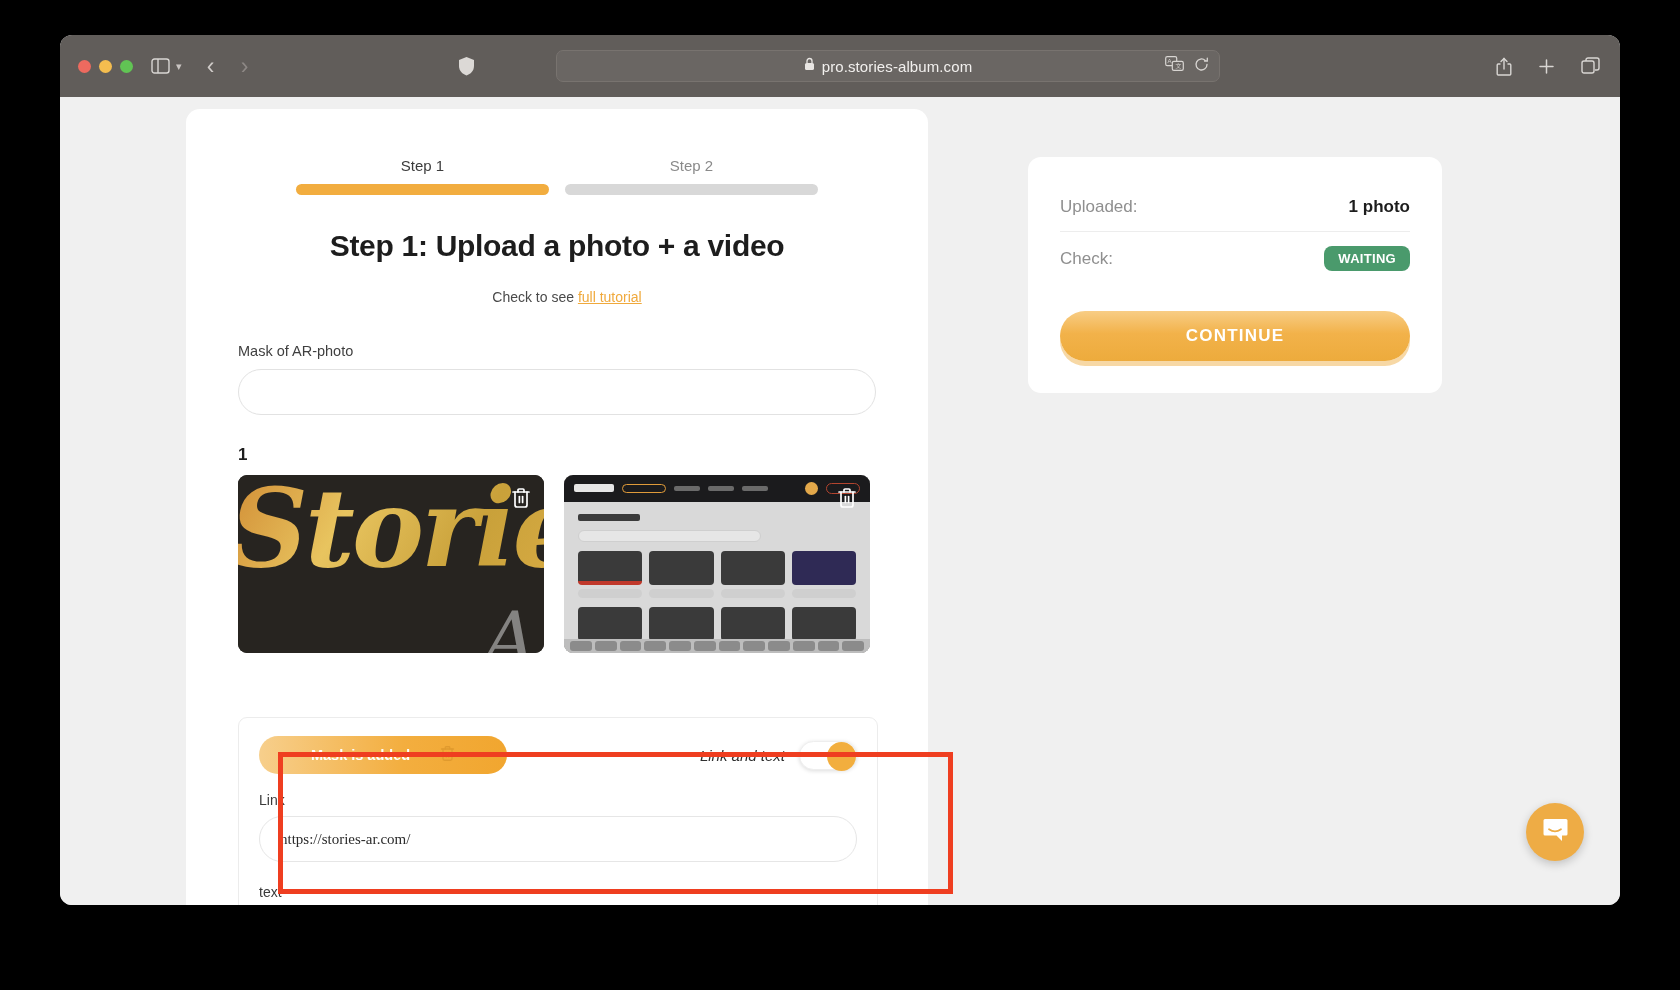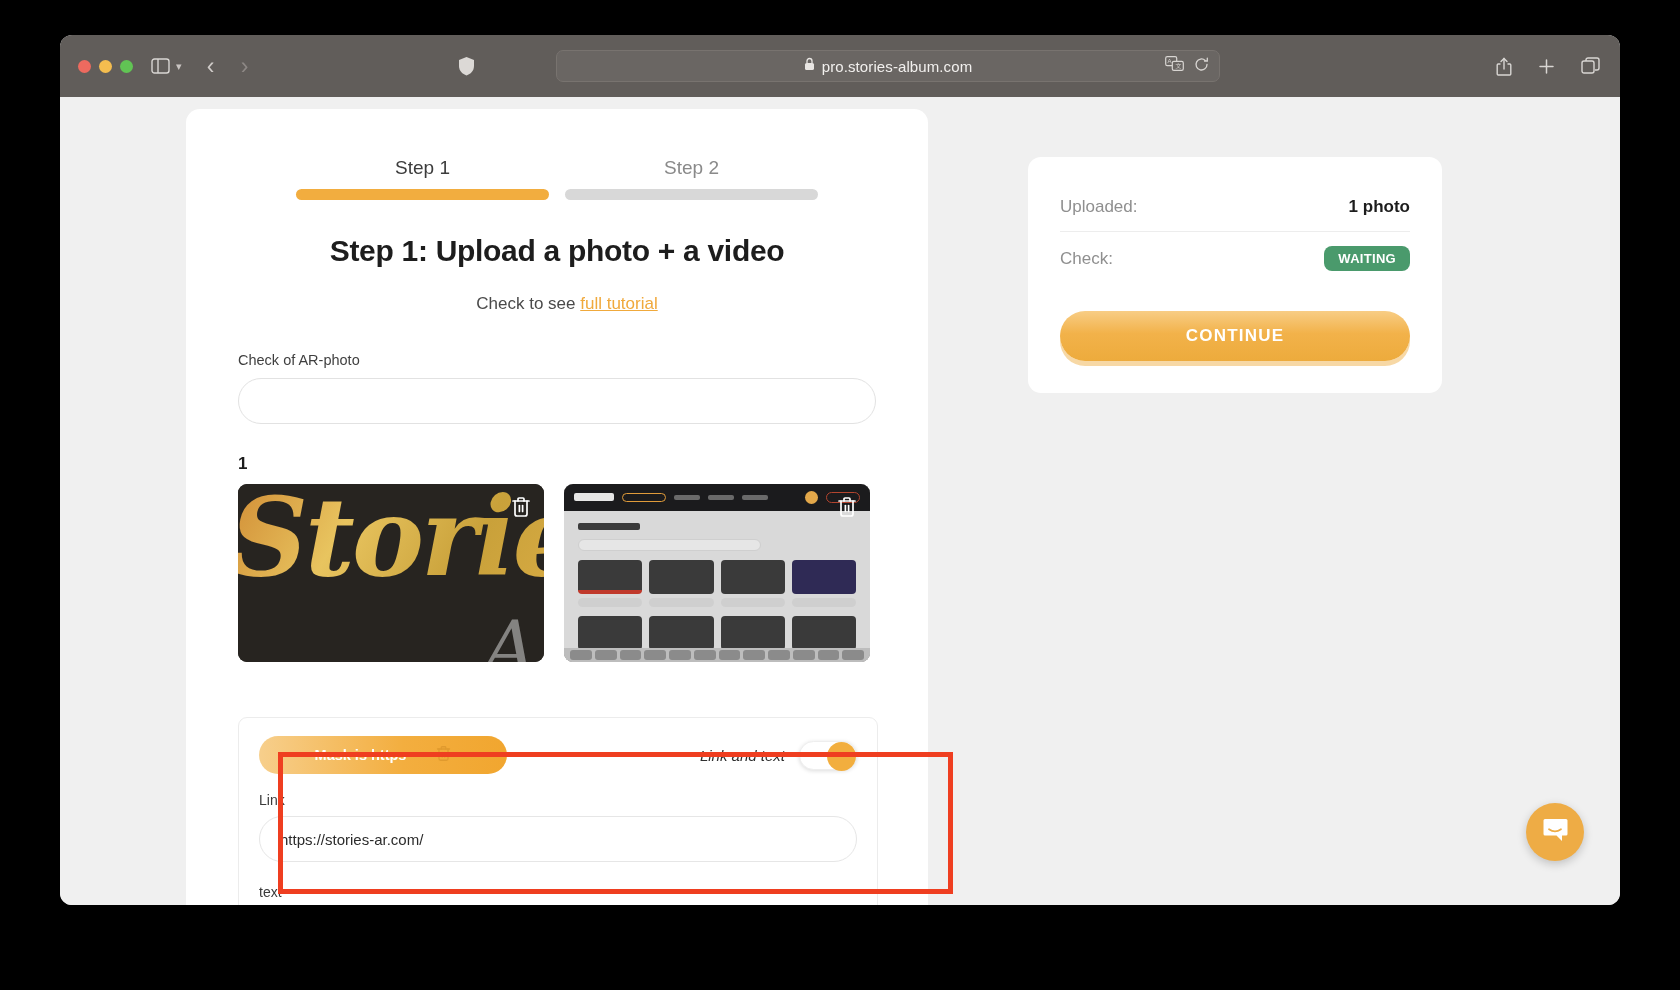--- a/index.html
+++ b/index.html
@@ -68,35 +68,35 @@
     left: 126px; top: 12px;
     width: 742px; height: 800px;
     background: #fff;
     border-radius: 14px 14px 0 0;
     overflow: hidden;
   }
 
   
   .steps { display: flex; gap: 16px; padding: 48px 110px 0 110px; }
   .step { flex: 1; }
-  .step-label { text-align: center; font-size: 19px; color: #3c3c3c; margin-bottom: 10px; }
+  .step-label { text-align: center; font-size: 15px; color: #3c3c3c; margin-bottom: 10px; }
   .step.inactive .step-label { color: #8a8a8a; }
   .step-bar { height: 11px; border-radius: 6px; background: #f2ad3f; }
   .step.inactive .step-bar { background: #d8d8d8; }
 
   .title {
     text-align: center;
     font-size: 30px; font-weight: bold;
     color: #1d1d1d;
     margin-top: 34px;
     letter-spacing: -.3px;
   }
   .subtitle {
     text-align: center;
-    font-size: 17px; color: #4a4a4a;
+    font-size: 14px; color: #4a4a4a;
     margin-top: 26px;
     margin-left: 20px;
   }
   .subtitle a { color: #f0a93c; text-decoration: underline; }
 
   .field-wrap { padding: 0 52px; margin-top: 38px; }
   .field-label { font-size: 14.5px; color: #3f3f3f; margin-bottom: 10px; }
   .text-input {
     width: 100%; height: 46px;
     border: 1px solid #e2e2e2;
@@ -223,21 +223,21 @@
   .inputs-row { display: flex; gap: 22px; margin-top: 18px; flex-direction: column; }
   .input-col { flex: 1; }
   .small-label { font-size: 14px; color: #3a3a3a; margin-bottom: 8px; }
   .round-input {
     width: 100%; height: 46px;
     border: 1px solid #e6e6e6;
     border-radius: 23px;
     padding: 0 20px;
     font-size: 15px; color: #2b2b2b;
     background: #fff; outline: none;
-    font-family: Liberation Sans, sans-serif;
+    font-family: Liberation Serif, serif;
   }
 
   
   .side-card {
     position: absolute;
     left: 968px; top: 60px;
     width: 414px;
     background: #fff;
     border-radius: 13px;
     padding: 26px 32px 32px 32px;
@@ -368,21 +368,21 @@
         </div>
       </div>
 
       <div class="title">Step 1: Upload a photo + a video</div>
 
       <div class="subtitle">
         <span>Check to see </span><a href="#">full tutorial</a>
       </div>
 
       <div class="field-wrap">
-        <div class="field-label">Check of AR-photo</div>
+        <div class="field-label">Mask of AR-photo</div>
         <input class="text-input" type="text" placeholder="" style="">
       </div>
 
       <div class="pair-num">1</div>
 
       <div class="thumbs">
         <div class="thumb">
           <div class="thumb-photo">
             <span class="script-word">Stories</span>
             <span class="script-a">A</span>
@@ -454,21 +454,21 @@
               <line x1="8.4" y1="9.5" x2="8.4" y2="15.5"></line>
                 <line x1="11.6" y1="9.5" x2="11.6" y2="15.5"></line>
             </svg>
           </span>
         </div>
       </div>
 
       <div class="mask-panel">
         <div class="mask-row">
           <button class="mask-btn">
-            <span>Mask is https</span>
+            <span>Mask is added</span>
             <span>
               <svg width="15" height="17" viewBox="0 0 20 22" fill="none" stroke="#e09a2e" stroke-width="1.7" stroke-linecap="round">
                 <line x1="2" y1="5" x2="18" y2="5"></line>
                 <path d="M7 5 V3 a1 1 0 0 1 1-1 h4 a1 1 0 0 1 1 1 v2"></path>
                 <path d="M4 5 v13 a2 2 0 0 0 2 2 h8 a2 2 0 0 0 2-2 V5"></path>
                 <line x1="8.4" y1="9.5" x2="8.4" y2="15.5"></line>
                   <line x1="11.6" y1="9.5" x2="11.6" y2="15.5"></line>
               </svg>
             </span>
           </button>

